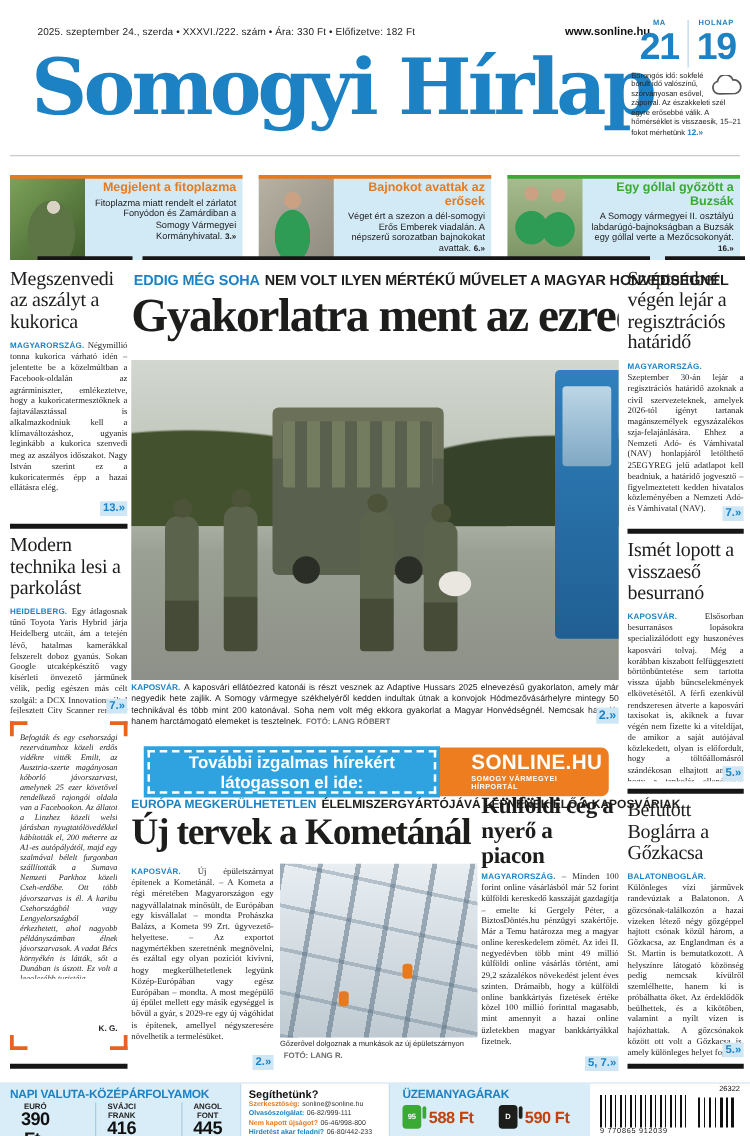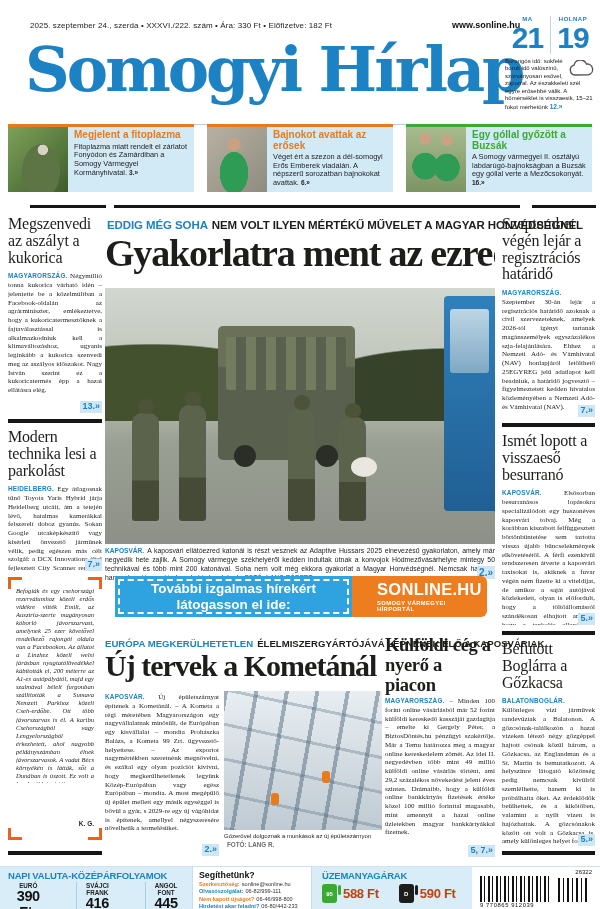--- a/index.html
+++ b/index.html
@@ -26,21 +26,21 @@
   .weather-top { display:flex; border-bottom:0; }
   .weather-cell { width:45px; text-align:center; }
   .weather-cell.right { border-left:1px solid #bcd6e8; }
   .weather-label { font-size:6px; font-weight:bold; color:#1d82c4; letter-spacing:.5px; }
   .weather-temp { font-size:30px; font-weight:bold; color:#1d82c4; line-height:1.05; letter-spacing:-1px; }
   .weather-text { margin-top:4px; font-size:6px; line-height:1.25; color:#222; text-align:left; }
   .weather-cloud { float:right; margin:2px 0 1px 2px; }
   .weather-ref { color:#1d82c4; font-weight:bold; font-size:6.5px; }
 
   
-  .teasers { left:8px; top:124px; width:584px; height:68px; display:flex; gap:13px; }
+  .teasers { left:8px; top:140px; width:584px; height:68px; display:flex; gap:13px;text-align:right; }
   .teaser { width:186px; background:#d2e9f6; position:relative; display:flex; }
   .teaser-bar { position:absolute; left:0; top:0; width:100%; height:3px; }
   .bar-orange { background:#e87a1e; } .bar-green { background:#3aaa35; }
   .teaser-img { width:60px; height:100%; flex:none; }
   .timg1 { background:
      radial-gradient(circle at 58% 38%, #d9d3c4 0 9%, transparent 10%),
      radial-gradient(ellipse at 55% 70%, #5d7445 0 40%, transparent 41%),
      linear-gradient(135deg,#7da35a,#3f5c2b); }
   .timg2 { background:
      radial-gradient(circle at 45% 30%, #caa183 0 11%, transparent 12%),
@@ -123,21 +123,21 @@
   .pm-sack { position:absolute; left:63%; bottom:26%; width:26px; height:20px;
     background:#e9e7e0; border-radius:50%; }
 
   .main-caption { left:105px; top:547px; width:390px; height:34px; font-size:6.9px;
     line-height:1.3; text-align:justify; color:#1c1c1c; }
   .cap-kicker { font-weight:bold; color:#1d82c4; margin-right:3px; font-size:6.6px; }
   .cap-credit { font-weight:bold; color:#6b6b6b; font-size:6.3px; margin-left:3px; }
   .cap-ref { position:absolute; right:0; bottom:2px; background:#cfe7f5; color:#1d82c4;
     font-weight:bold; font-size:10px; padding:0 2px; }
 
-  .banner { left:115px; top:576px; width:372px; height:41px; display:flex; }
+  .banner { left:115px; top:597px; width:372px; height:41px; display:flex;align-items:center; }
   .banner-cta { width:237px; background:#2ea3df; padding:3px; }
   .banner-cta-inner { width:100%; height:100%; border:2px dashed #ffffff; display:flex;
     align-items:center; justify-content:center; text-align:center;
     color:#fff; font-weight:bold; font-size:13.5px; line-height:1.15; padding:0 6px; }
   .banner-brand { width:135px; background:#ee7d1f; border-radius:0 6px 6px 0;
     display:flex; align-items:center; gap:5px; padding:4px 20px; }
   .brand-text { color:#fff; }
   .brand-name { font-weight:bold; font-size:16.5px; letter-spacing:.3px; line-height:1; }
   .brand-sub { font-size:5.8px; font-weight:bold; letter-spacing:.4px; margin-top:2px; }
 

